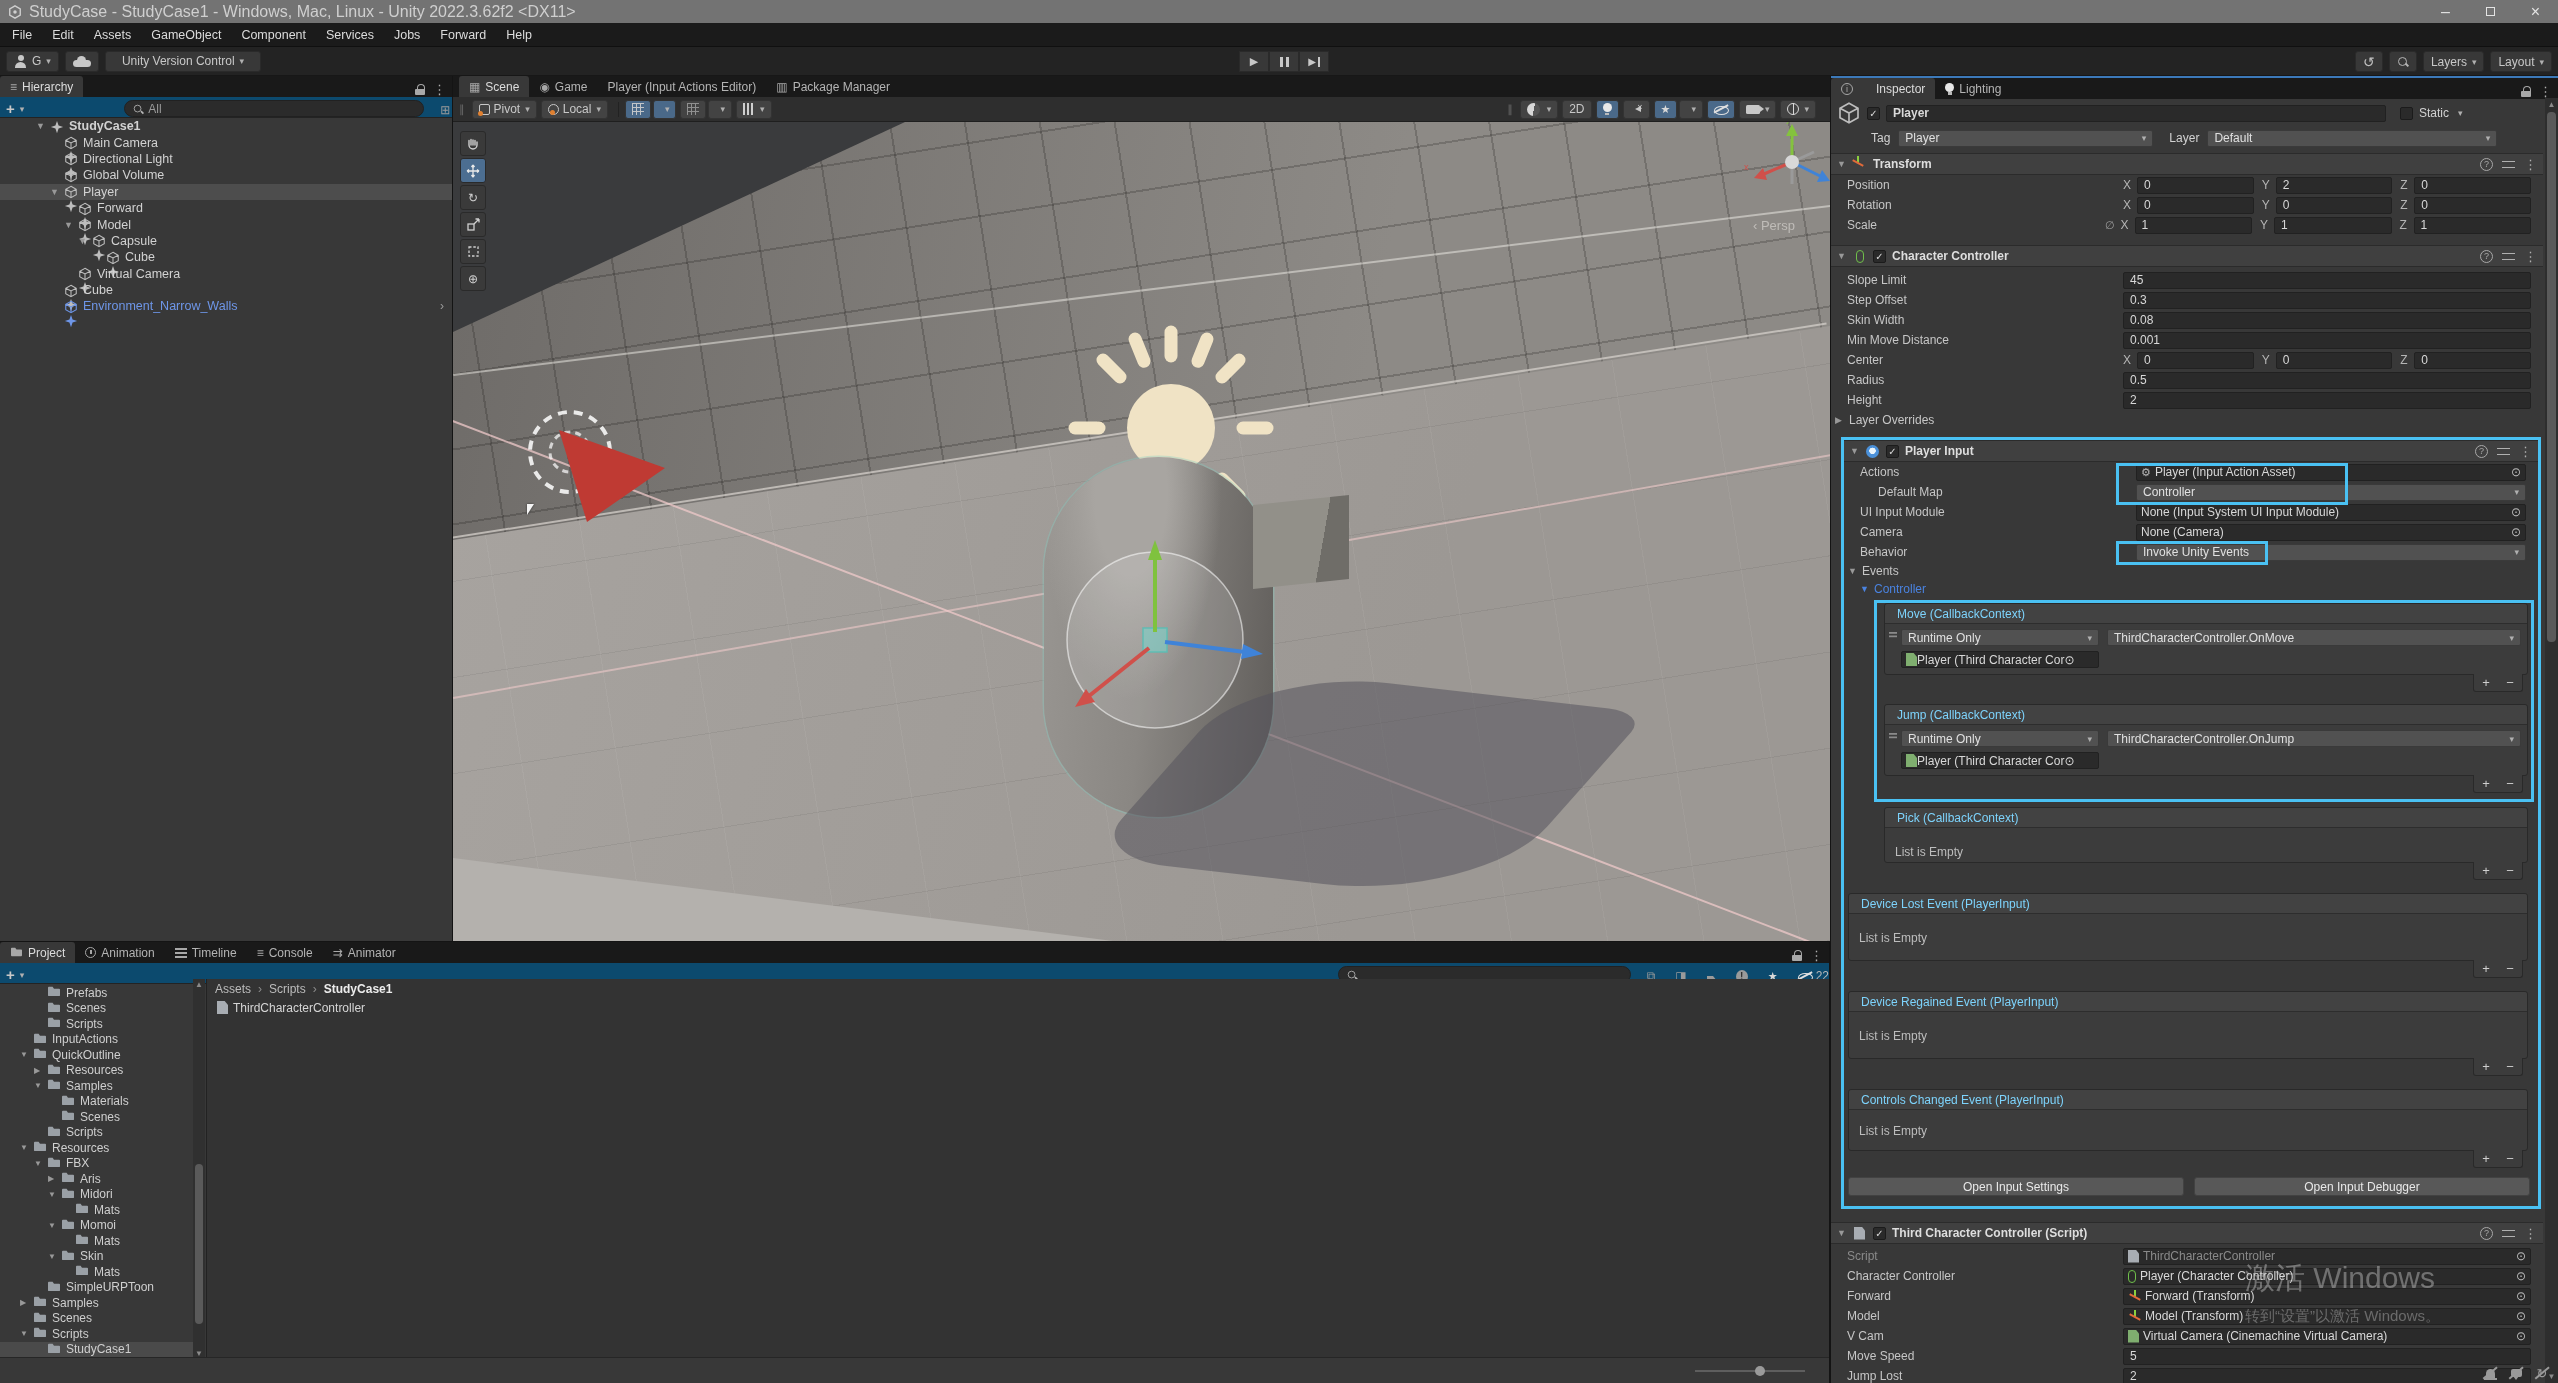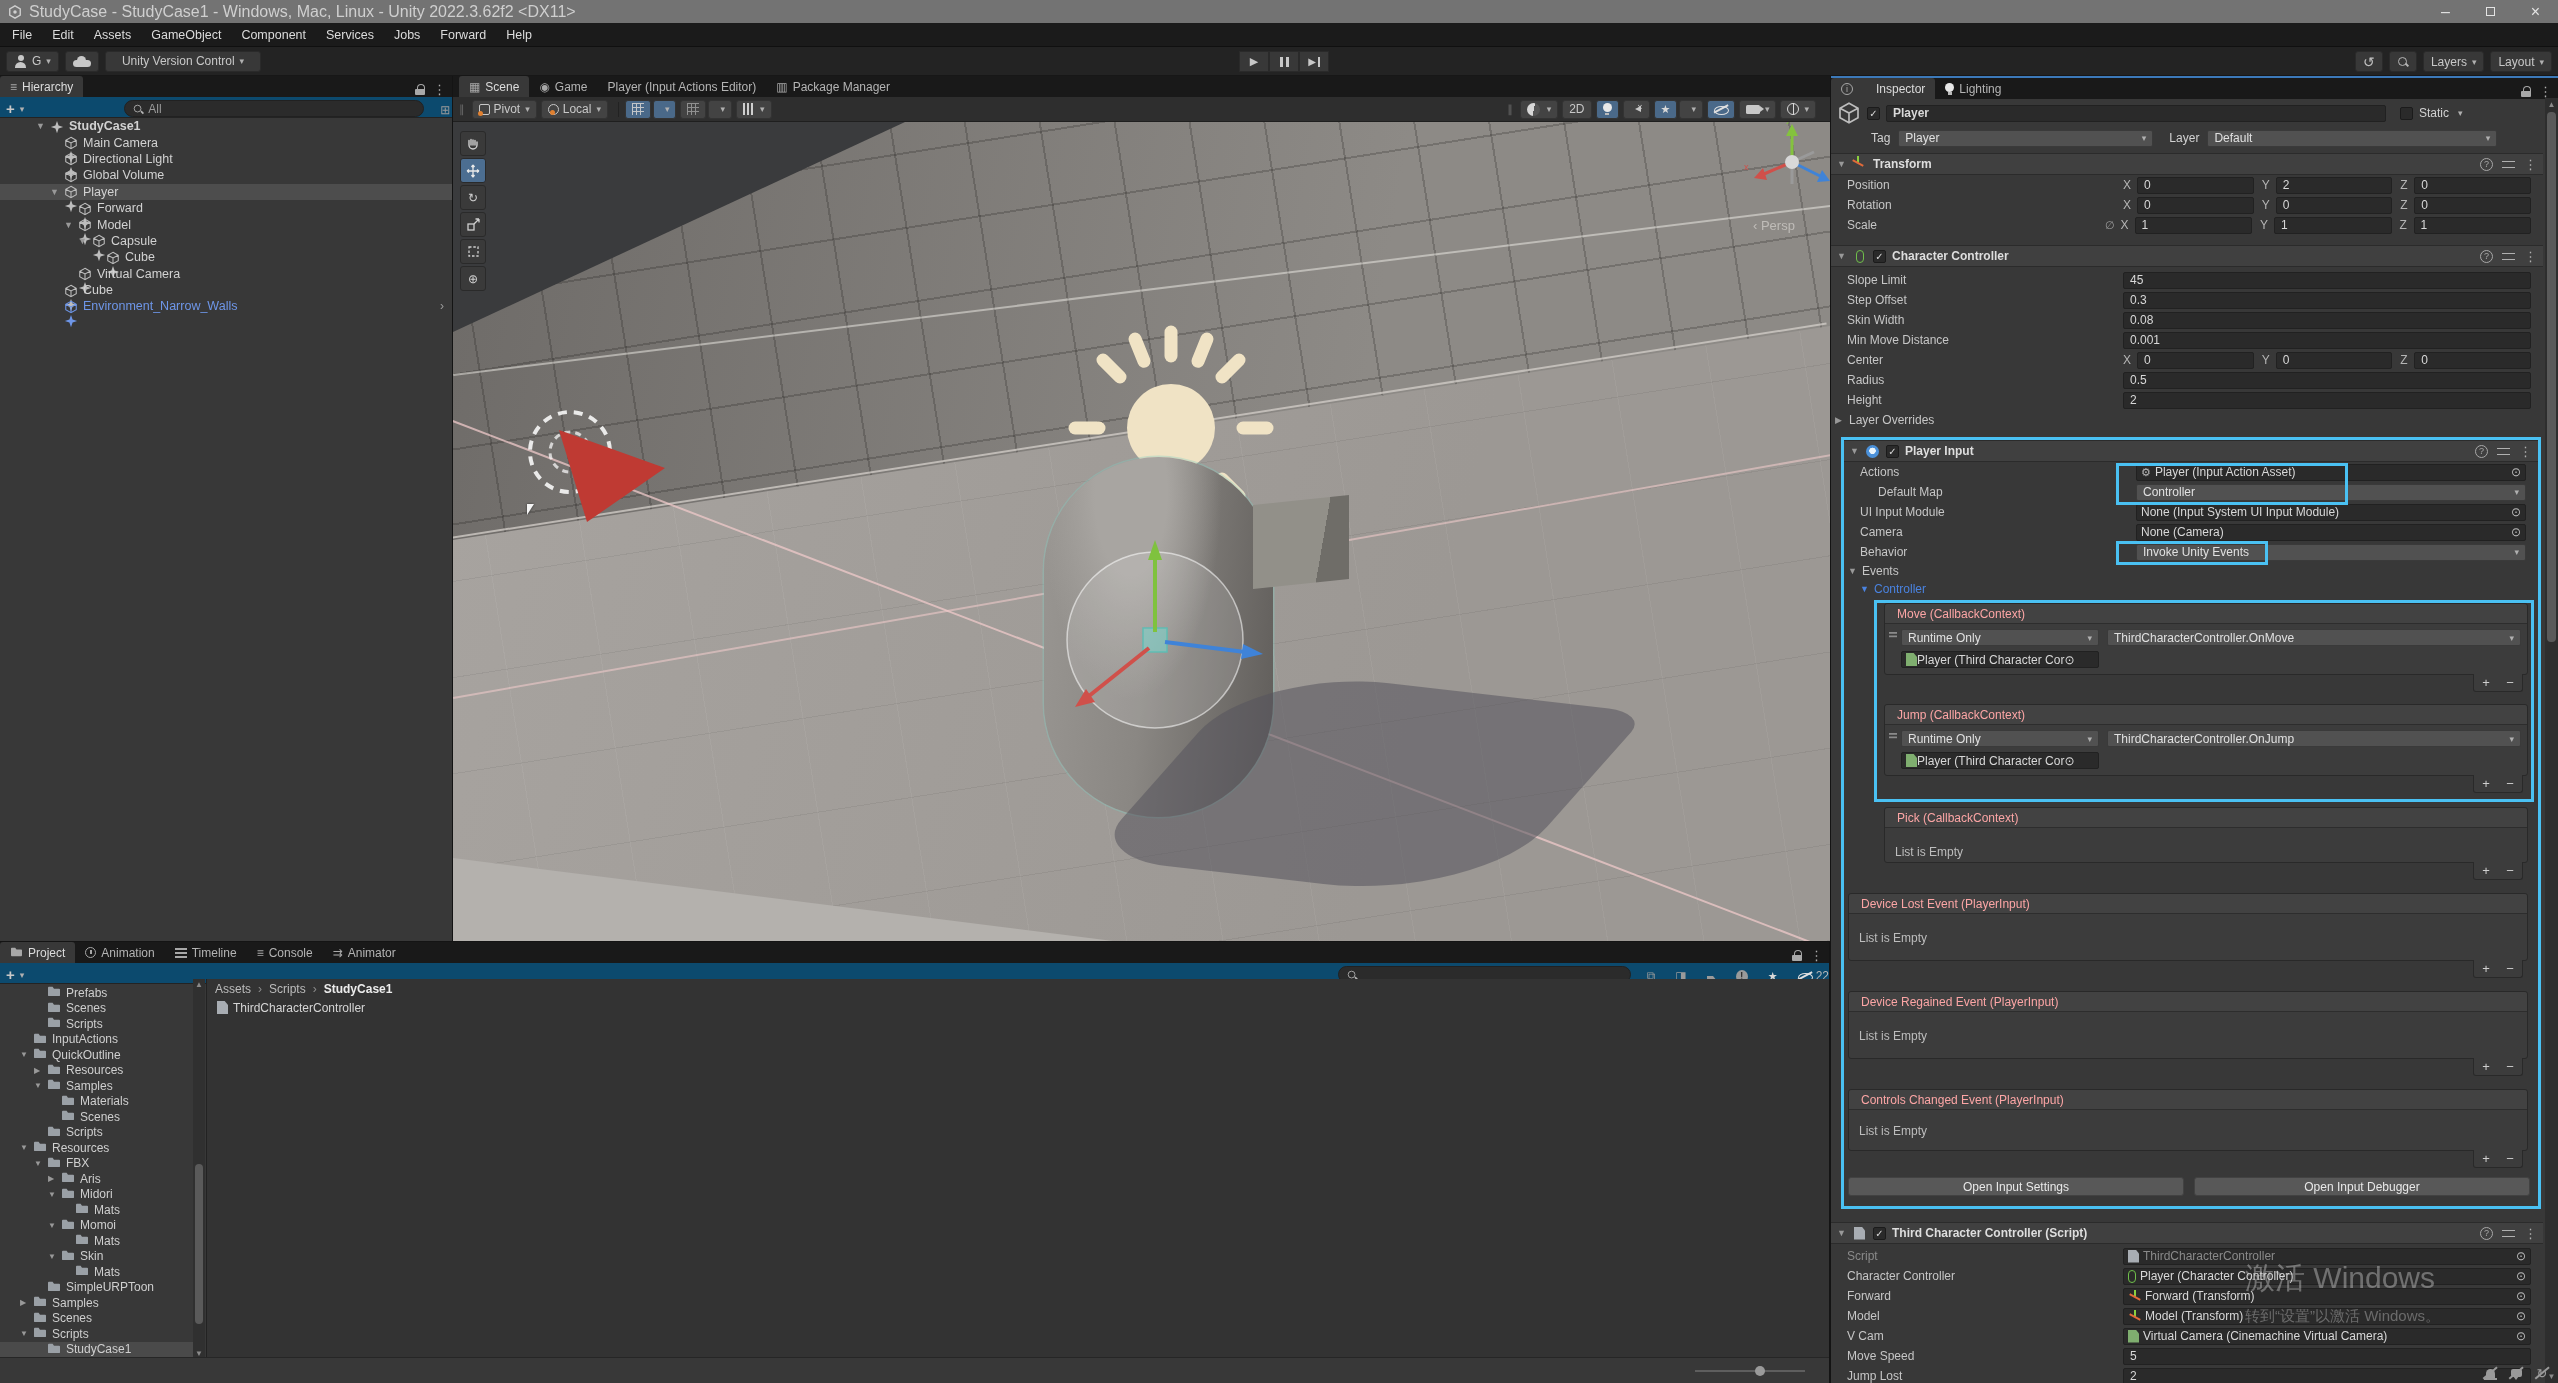--- a/index.html
+++ b/index.html
@@ -157,21 +157,21 @@
   .geari::before{ content:"⚙"; font-size:11px; color:#b8b8b8; }
   .capsi { width:8px; height:13px; border:1.5px solid #6fbf4a; border-radius:5px; }
   .axisico { position:relative; width:13px; height:13px; }
   .axisico::before{content:""; position:absolute; left:6px; top:0; width:1.8px; height:7px; background:#8ccf3f;}
   .axisico::after{content:""; position:absolute; left:1px; top:6px; width:12px; height:1.8px; background:#e06a3a; transform:rotate(28deg);}
   .pii { width:13px; height:13px; border-radius:50%; background:radial-gradient(circle at 50% 45%, #eaf4fb 0 3px, #4a90d9 3.5px 6.5px); }
   .annbox { position:absolute; border:3px solid #4ac1f3; pointer-events:none; z-index:5; }
 
   
   .evgroup { background:#3c3c3c; border:1px solid #292929; border-radius:3px; position:relative; }
-  .evhdr { height:20px; background:#424242; border-bottom:1px solid #2d2d2d; display:flex; align-items:center; padding-left:12px; color:#fca5a5; border-radius:3px 3px 0 0;}
+  .evhdr { height:20px; background:#424242; border-bottom:1px solid #2d2d2d; display:flex; align-items:center; padding-left:12px; color:#7dd3fc; border-radius:3px 3px 0 0;}
   .evbody { position:relative; height:52px; }
   .evempty { position:relative; height:48px; display:flex; align-items:center; padding-left:10px; color:#bdbdbd; }
   .evfoot { position:absolute; right:4px; bottom:-18px; width:50px; height:18px; background:#3c3c3c; border:1px solid #292929; border-top:none; border-radius:0 0 3px 3px; display:flex; }
   .evfoot .pm { flex:1; display:flex; align-items:center; justify-content:center; color:#cfcfcf; font-size:13px; }
   .handle { position:absolute; left:4px; top:8px; width:8px; height:7px;
      background:linear-gradient(#8a8a8a 1.5px, transparent 1.5px) 0 0/8px 3.5px; }
   .evdd { position:absolute; height:17px; background:#515151; border:1px solid #3a3a3a; border-radius:2px; display:flex; align-items:center; padding:0 6px; color:#e0e0e0;}
   .evobj { position:absolute; height:17px; background:#2a2a2a; border:1px solid #212121; border-radius:2px; display:flex; align-items:center; padding:0 4px; color:#d8d8d8; overflow:hidden; white-space:nowrap;}
   .inspbtn { height:19px; background:#585858; border:1px solid #424242; border-radius:3px; display:flex; align-items:center; justify-content:center; color:#e8e8e8; flex:1;}
 

